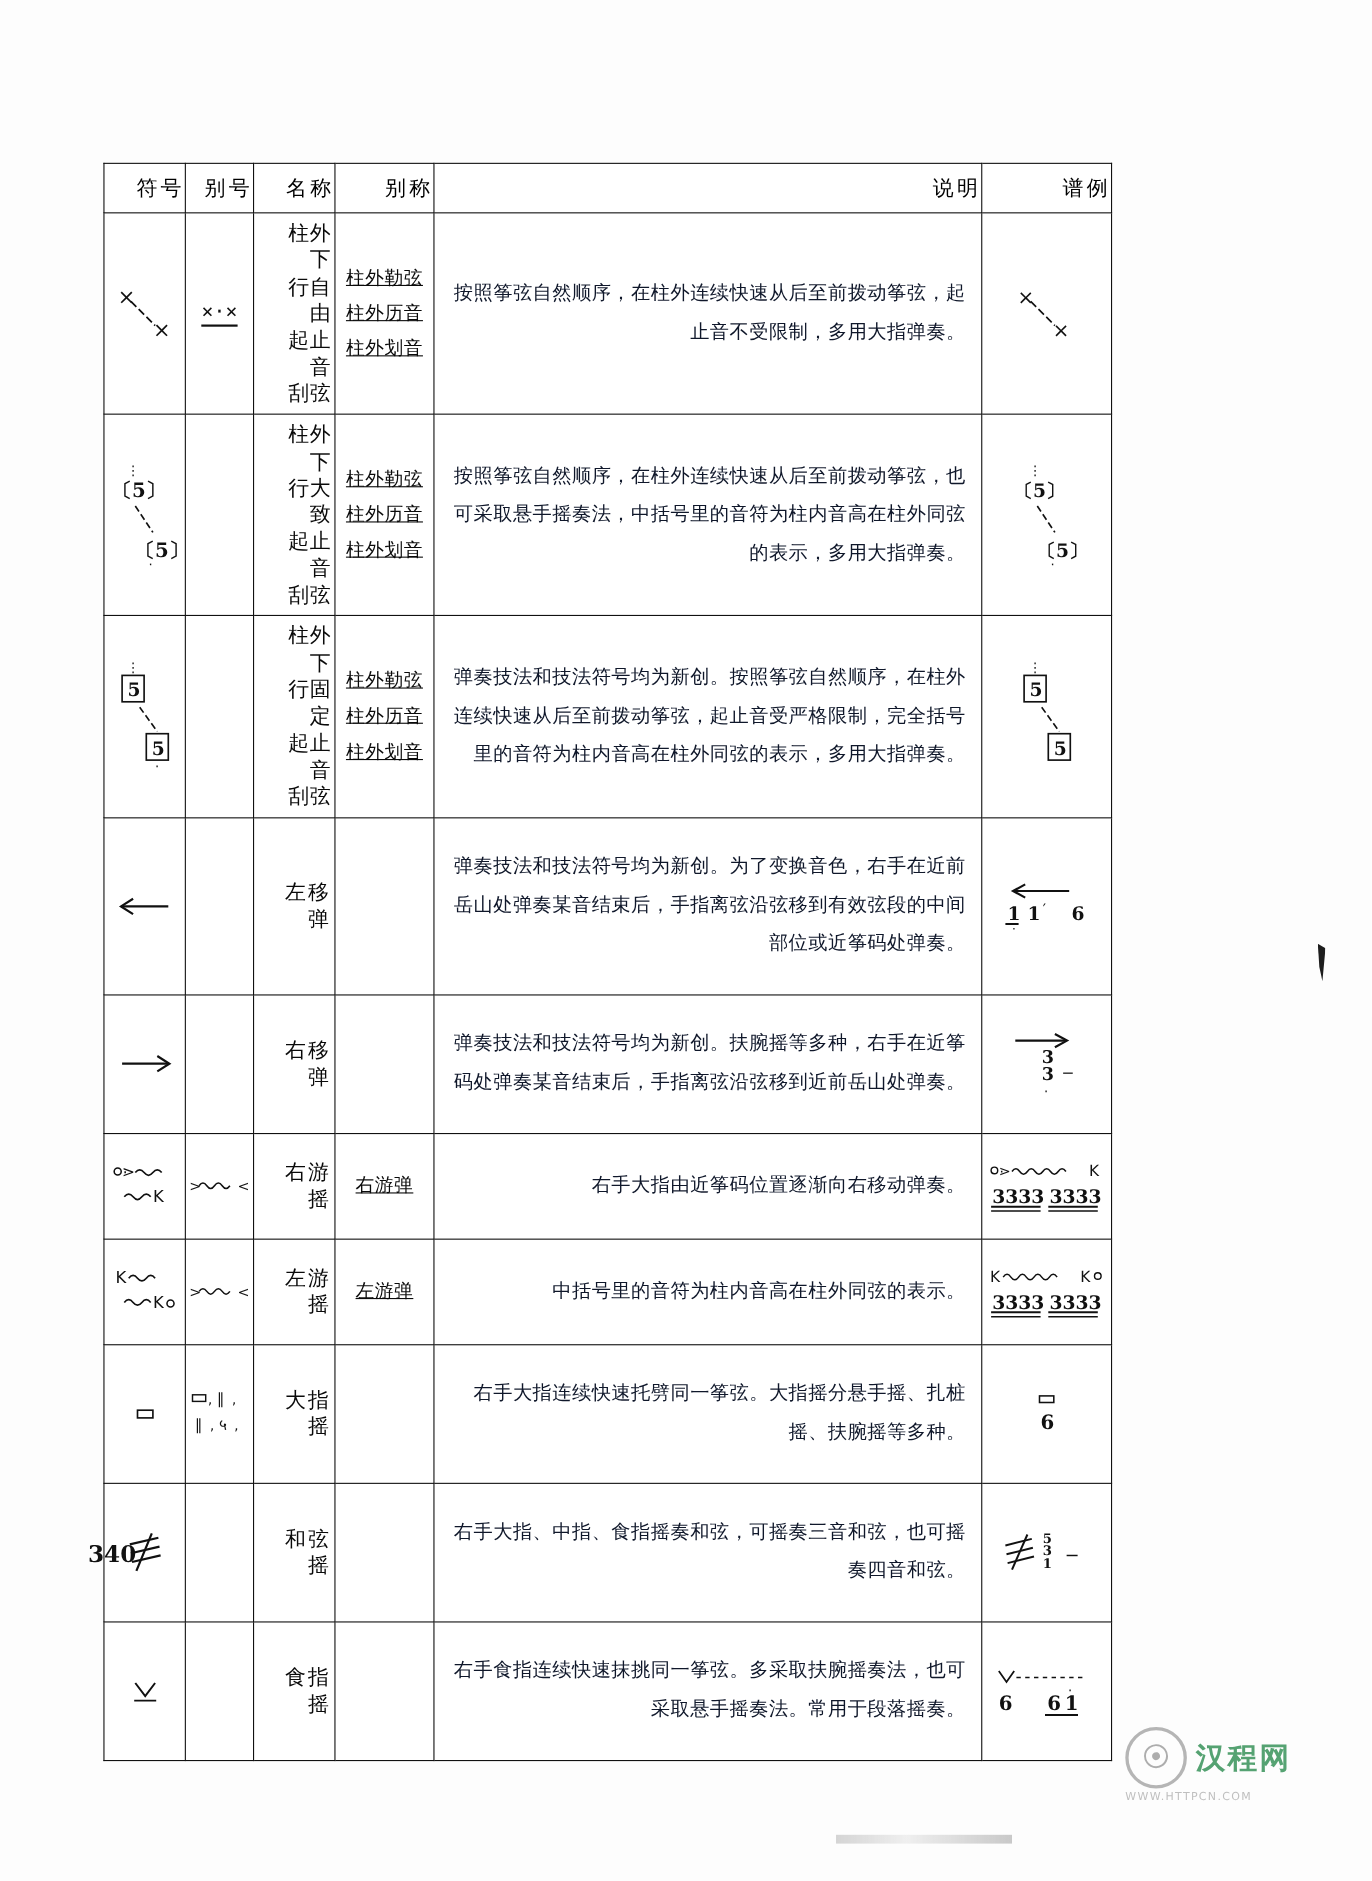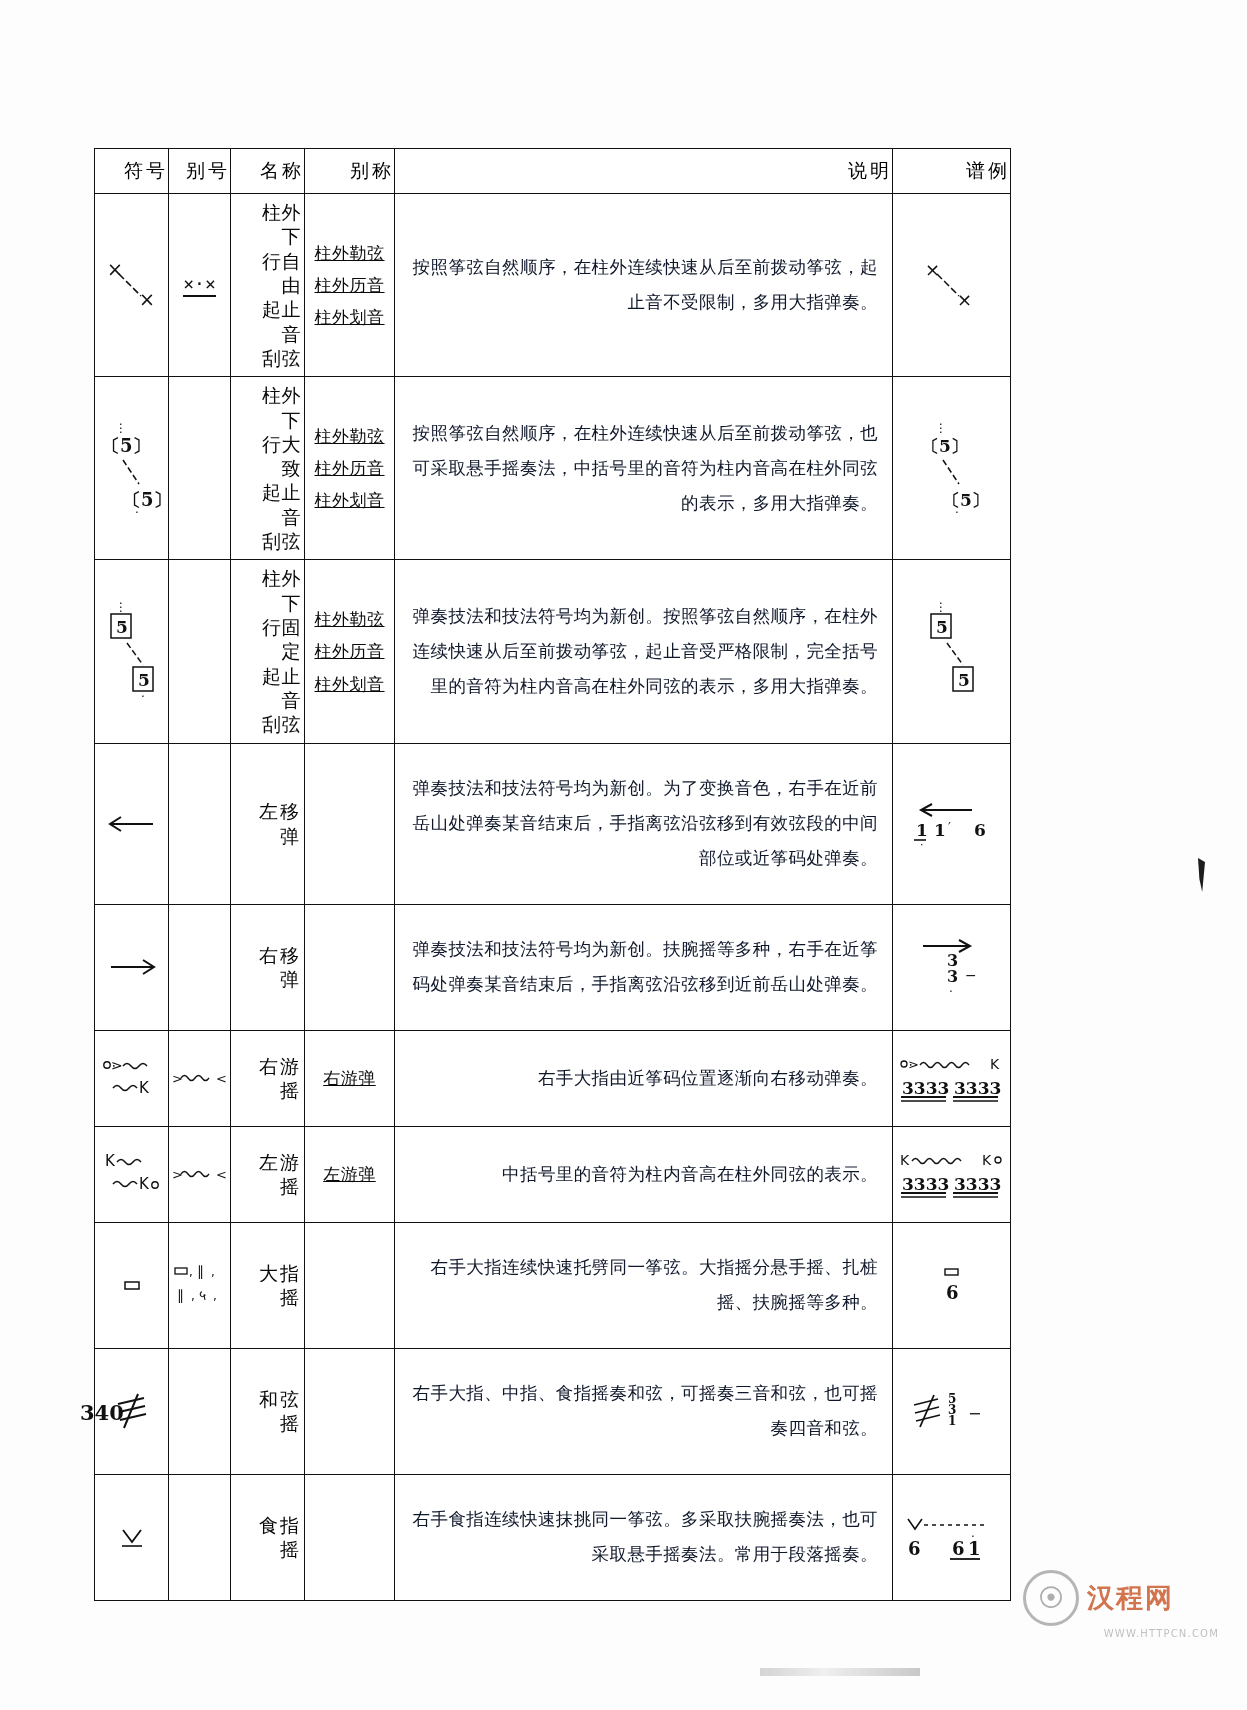--- a/index.html
+++ b/index.html
@@ -116,29 +116,29 @@
   #watermark .wm-badge {
     width: 50px; height: 50px;
     border-radius: 50%;
     border: 3px solid #9a9a9a;
     display: flex; align-items: center; justify-content: center;
     color: #8f8f8f;
     font-size: 26px;
   }
   #watermark .wm-text {
     font-size: 27px;
-    color: #c2410c;
+    color: #15803d;
     letter-spacing: 2px;
     font-weight: bold;
   }
   #watermark .wm-url {
     font-size: 10px;
     color: #a8a8a8;
     letter-spacing: 1.2px;
-    text-align: right;
+    text-align: left;
     margin-top: 2px;
   }
 
   
   .scan-mark {
     position: absolute;
     background: #2b2b2b;
   }
   #edge-mark-right {
     right: 42px; top: 858px; width: 7px; height: 34px;

